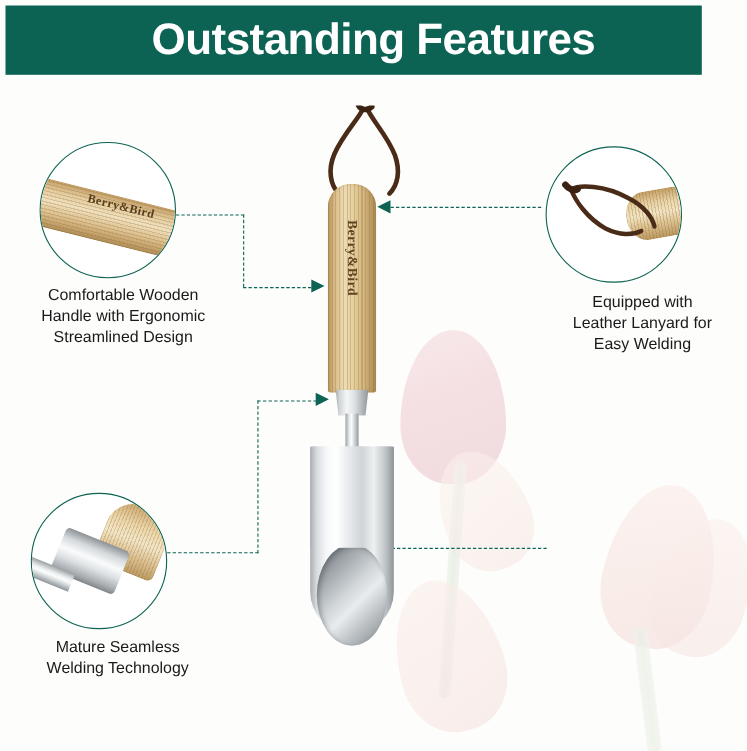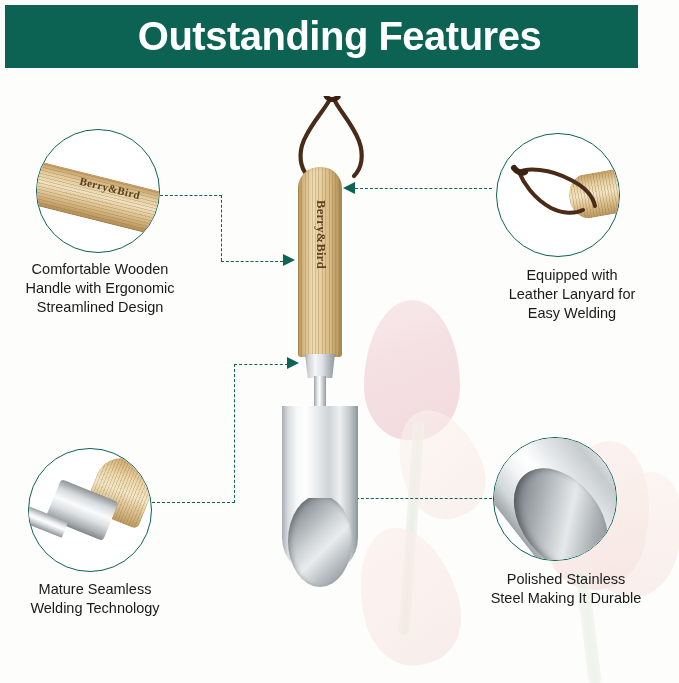--- a/index.html
+++ b/index.html
@@ -38,20 +38,21 @@
     position:absolute; border-radius:50%;
     border:1.6px solid #0c6354;
     background:rgba(255,255,255,0.92);
     overflow:hidden;
   }
   .caption{
     position:absolute; text-align:center;
     color:#1a1a1a; font-size:14.5px; line-height:1.32;
     font-family:"Liberation Sans", sans-serif;
     white-space:pre-line;
+    margin-left:12px;
   }
 
   
   .dash-h{
     position:absolute; height:0;
     border-top:1.9px dashed #0d6354;
   }
   .dash-v{
     position:absolute; width:0;
     border-left:1.9px dashed #0d6354;
@@ -319,22 +320,14 @@
   <div class="feature" style="left:0px; top:440px; width:210px; height:190px;">
     <div class="circle" style="left:28px; top:8px; width:124px; height:124px;">
       <div id="bl-wood" class="ci"></div>
       <div id="bl-collar" class="ci"></div>
       <div id="bl-rod" class="ci"></div>
     </div>
     <div class="caption" style="left:0px; top:140px; width:190px;">Mature Seamless
 Welding Technology</div>
   </div>
 
-  <div class="feature" style="left:466px; top:437px; width:213px; height:190px;">
-    <div class="circle" style="left:27px; top:0px; width:124px; height:124px;">
-      <div id="br-tube" class="ci"></div>
-      <div id="br-ellipse" class="ci"></div>
-    </div>
-    <div class="caption" style="left:0px; top:133px; width:200px;">Polished Stainless
-Steel Making It Durable</div>
-  </div>
 
 </div>
 
 </body></html>

